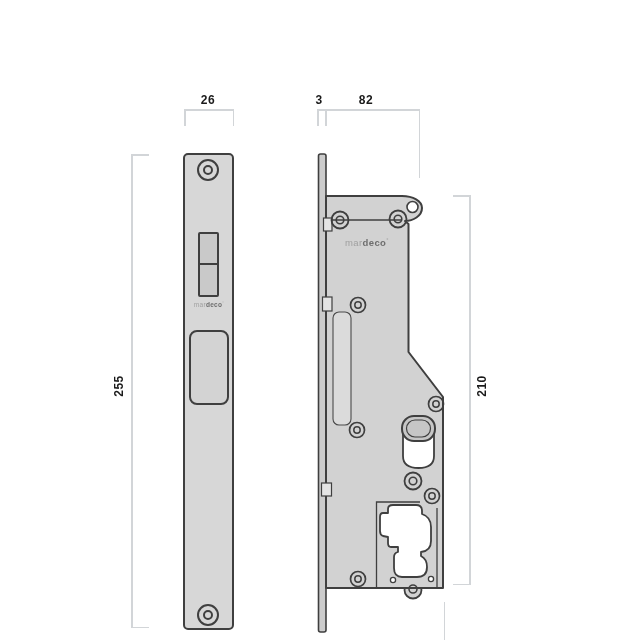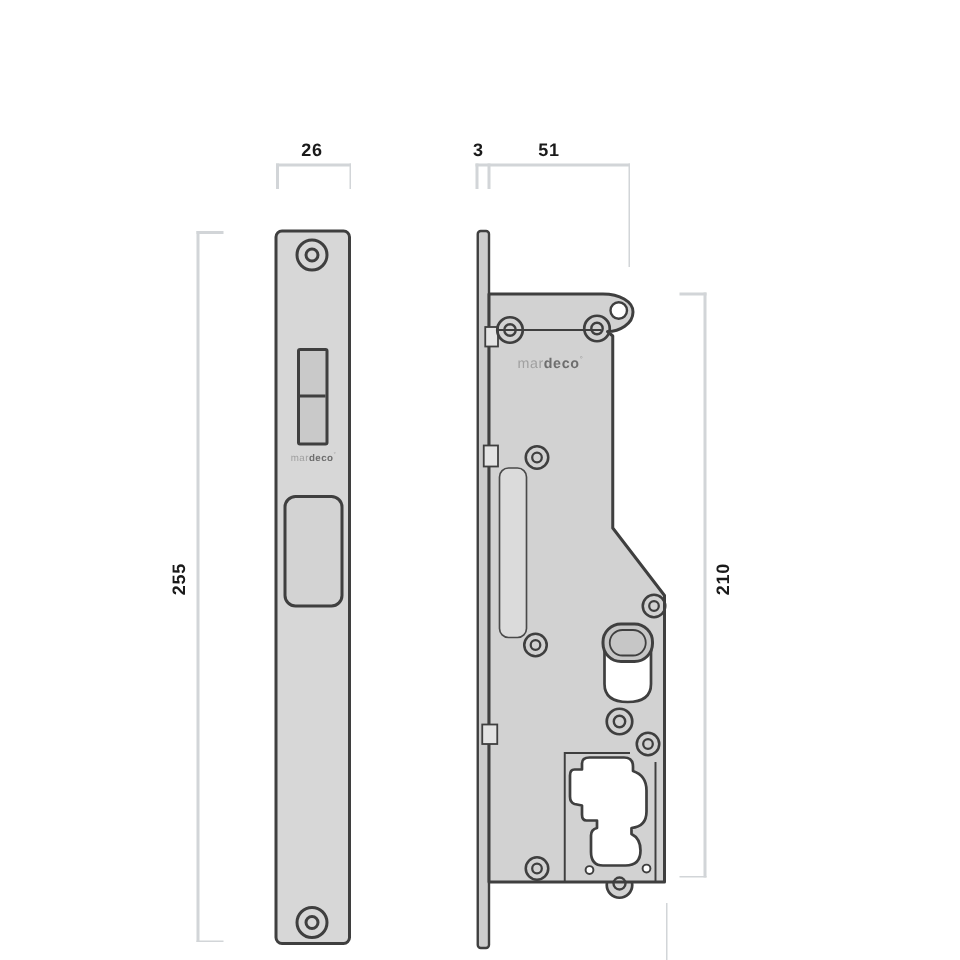--- a/index.html
+++ b/index.html
@@ -127,21 +127,21 @@
   </svg>
 
   <div class="brand brand-side"><span>mar</span><b>deco</b><sup>°</sup></div>
 
   <div class="dimlabel" style="left:194px;top:93px;width:28px;">26</div>
   <div class="dimline" style="left:184px;top:109px;width:50px;height:1.6px;"></div>
   <div class="dimline" style="left:184px;top:109px;width:1.6px;height:17px;"></div>
   <div class="dimline" style="left:232.5px;top:109px;width:1.6px;height:17px;"></div>
 
   <div class="dimlabel" style="left:311px;top:93px;width:16px;">3</div>
-  <div class="dimlabel" style="left:353px;top:93px;width:26px;">51</div>
+  <div class="dimlabel" style="left:353px;top:93px;width:26px;">82</div>
   <div class="dimline" style="left:317px;top:109px;width:103px;height:1.6px;"></div>
   <div class="dimline" style="left:317px;top:109px;width:1.6px;height:17px;"></div>
   <div class="dimline" style="left:325px;top:109px;width:1.6px;height:17px;"></div>
   <div class="dimline" style="left:418.5px;top:109px;width:1.6px;height:69px;"></div>
 
   <div class="dimlabel vert" style="left:99px;top:379px;width:40px;">255</div>
   <div class="dimline" style="left:131px;top:154px;width:1.6px;height:474px;"></div>
   <div class="dimline" style="left:131px;top:154px;width:18px;height:1.6px;"></div>
   <div class="dimline" style="left:131px;top:626.5px;width:18px;height:1.6px;"></div>
 

